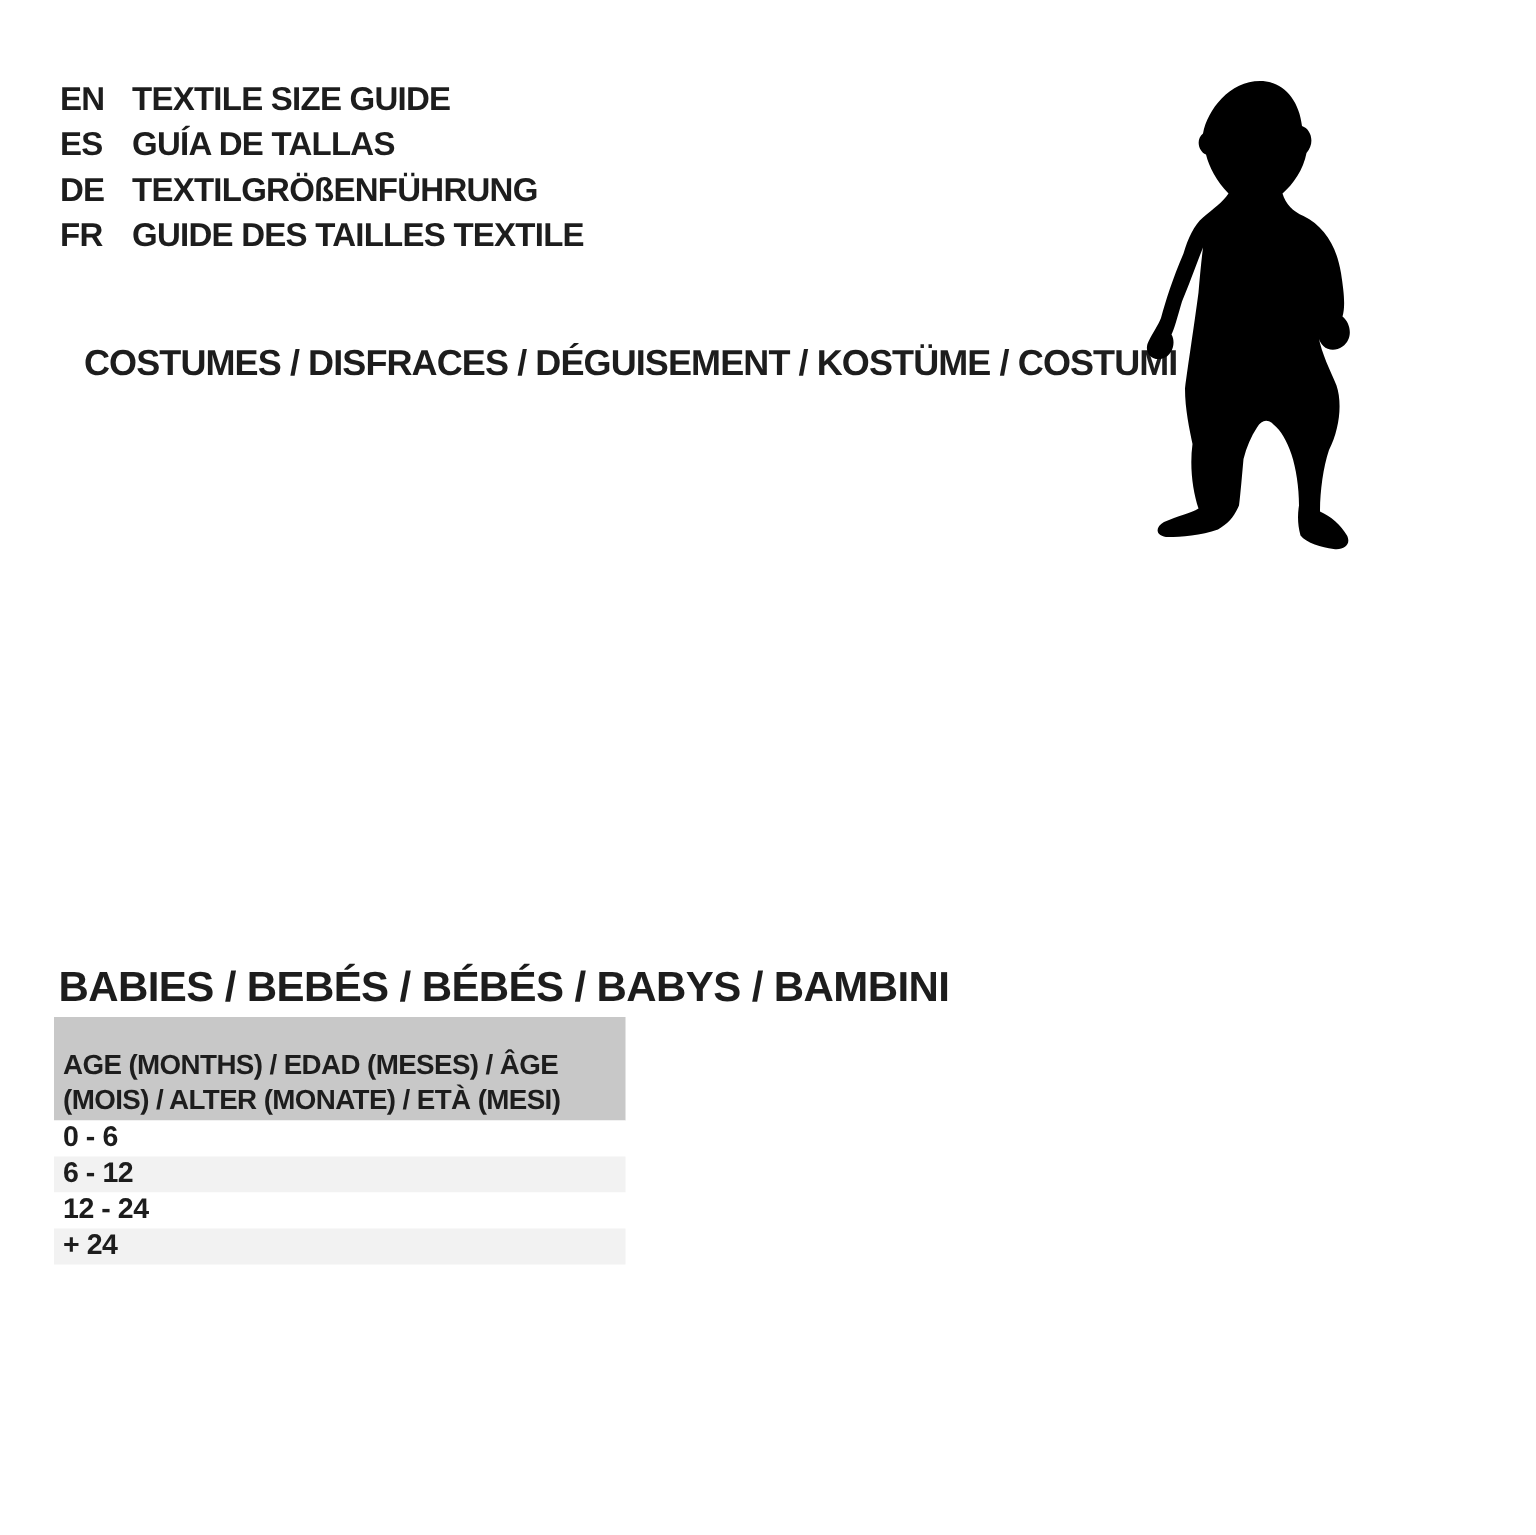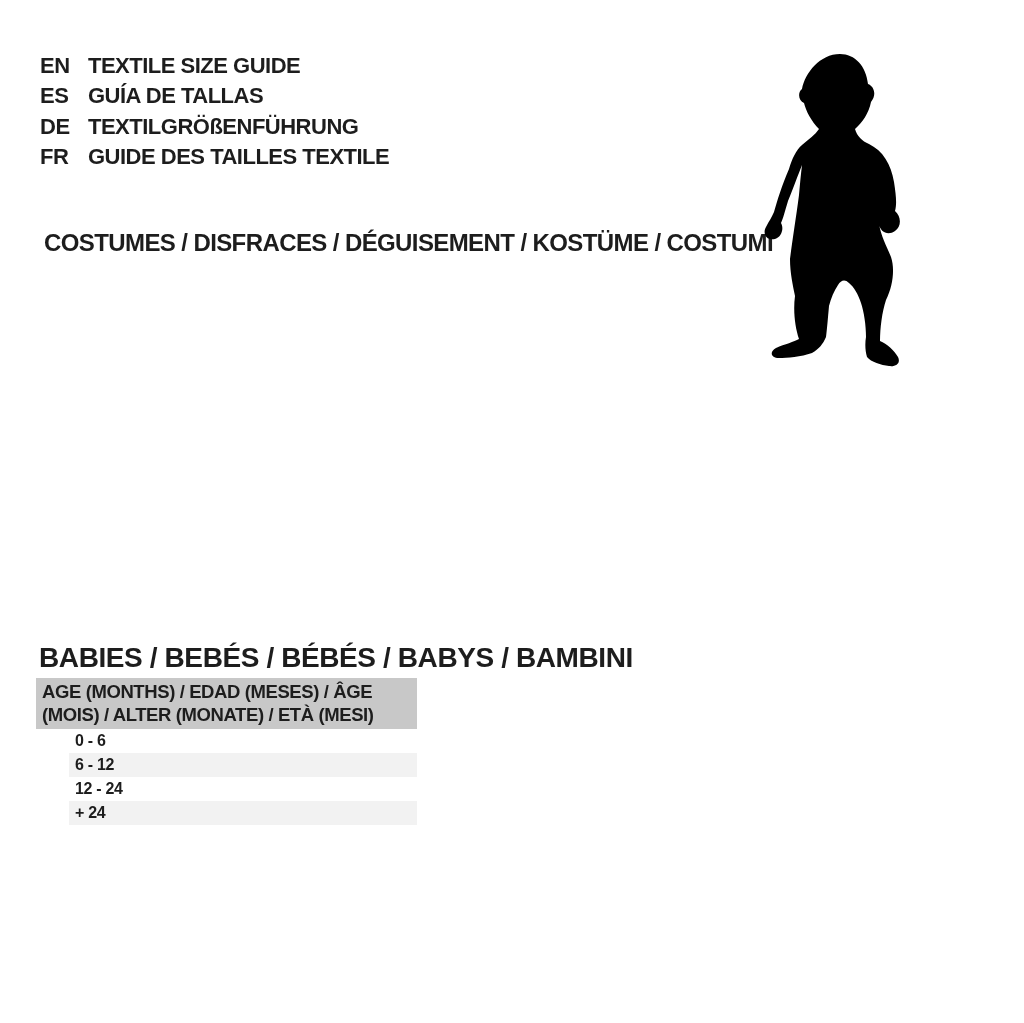--- a/index.html
+++ b/index.html
@@ -32,21 +32,21 @@
     font-weight: 600;
     letter-spacing: -0.5px;
     white-space: nowrap;
   }
   .lang-code { width: 48px; flex: 0 0 48px; }
   .lang-label { }
 
   
   .category-title {
     position: absolute;
-    left: 44px;
+    left: 56px;
     top: 229px;
     font-size: 24px;
     font-weight: 700;
     letter-spacing: -0.6px;
     white-space: nowrap;
   }
 
   
   .illustration {
     position: absolute;
@@ -68,38 +68,37 @@
   }
   .size-table {
     position: absolute;
     left: 36px;
     top: 678px;
     width: 381px;
   }
   .size-table-header {
     background: #c8c8c8;
     min-height: 49px;
-    padding: 2px 6px 3px 6px;
+    padding: 20px 6px 3px 6px;
     font-size: 18.5px;
     font-weight: 600;
     line-height: 23px;
     letter-spacing: -0.4px;
     display: flex;
     align-items: center;
   }
   .size-row {
     height: 24px;
     padding: 0 6px;
     display: flex;
     align-items: center;
-    font-size: 16px;
+    font-size: 19px;
     font-weight: 600;
     letter-spacing: -0.3px;
     background: #ffffff;
-    margin-left: 33px;
   }
   .size-row.alt { background: #f2f2f2; }
 </style>
 </head>
 <body>
 
 <div class="page">
 
   <div class="lang-list">
     <div class="lang-row">

